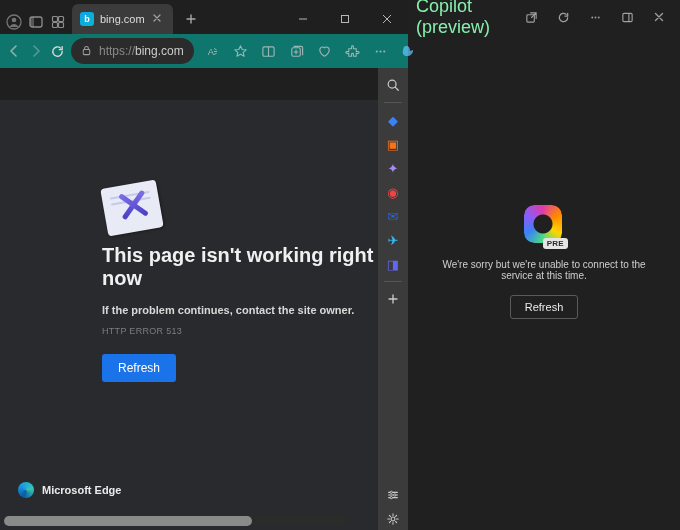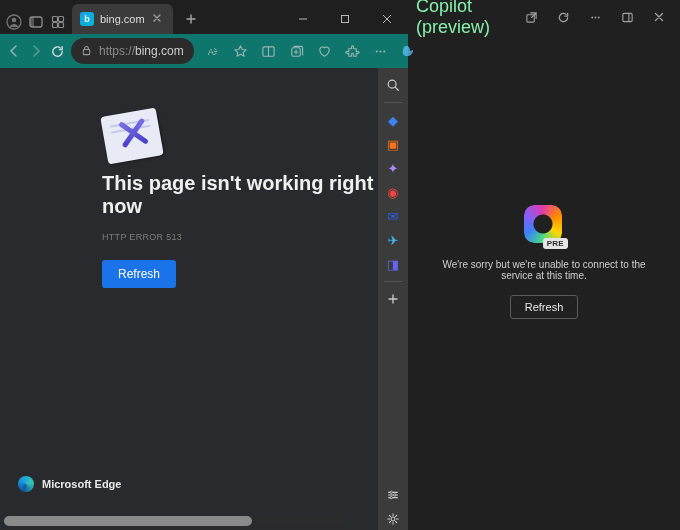--- a/index.html
+++ b/index.html
@@ -34,21 +34,21 @@
     flex:1; height:26px; background:#2b2b2b; border-radius:13px;
     display:flex; align-items:center; gap:6px; padding:0 10px; font-size:12px; color:#ccc;
   }
   .addr .lock { width:12px; height:12px; opacity:.8; }
   .addr .url { flex:1; white-space:nowrap; overflow:hidden; }
   .addr .url .muted { color:#8a8a8a; }
   .tb-right { display:flex; gap:2px; align-items:center; }
   .tb-icon { width:26px; height:26px; display:flex; align-items:center; justify-content:center; border-radius:4px; opacity:.75; cursor:pointer; }
   
   .content-row { flex:1; display:flex; overflow:hidden; }
-  .page { flex:1; background:#292a2d; position:relative; padding:44px 0 0 22px; overflow:hidden; }
+  .page { flex:1; background:#292a2d; position:relative; padding:84px 0 0 22px; overflow:hidden;margin-top:32px; }
   .err-illus { width:56px; height:48px; margin:0 0 12px 82px; position:relative; }
   .err-illus .sheet {
     position:absolute; inset:0; background:#e8eaf6; border-radius:4px;
     transform:rotate(-10deg); box-shadow:1px 1px 3px rgba(0,0,0,.4);
   }
   .err-illus .sheet::before, .err-illus .sheet::after {
     content:""; position:absolute; left:8px; right:8px; height:2px; background:#c5cae9; border-radius:1px;
   }
   .err-illus .sheet::before { top:10px; }
   .err-illus .sheet::after { top:16px; }
@@ -62,21 +62,21 @@
   }
   .err-illus .x::before { transform:rotate(45deg); }
   .err-illus .x::after { transform:rotate(-45deg); }
   .page h1 { font-size:20px; font-weight:600; color:#f0f0f0; margin:8px 0 14px 80px; }
   .page .sub { font-size:11px; font-weight:600; color:#d8d8d8; margin:0 0 10px 80px; }
   .page .code { font-size:9px; color:#7d7d7d; margin:0 0 18px 80px; letter-spacing:.3px; }
   .refresh-btn {
     margin-left:80px; background:#1a73e8; color:#fff; border:none;
     padding:7px 16px; font-size:12px; border-radius:3px; cursor:pointer;
   }
-  .edge-footer { position:absolute; left:18px; bottom:38px; display:flex; align-items:center; gap:8px; }
+  .edge-footer { position:absolute; left:18px; bottom:32px; display:flex; align-items:center; gap:8px; }
   .edge-logo { width:16px; height:16px; border-radius:50%; background:conic-gradient(from 200deg,#0c59a4,#1b9de2,#36c6b0,#0c59a4); }
   .edge-footer span { font-size:11px; font-weight:600; color:#eaeaea; }
   .hscroll { position:absolute; left:4px; right:30px; bottom:4px; height:10px; background:#2b2b2b; border-radius:5px; }
   .hscroll .thumb { position:absolute; left:0; top:0; bottom:0; width:72%; background:#8a8a8a; border-radius:5px; }
   
   .edge-sidebar { width:30px; background:#3b3b3b; display:flex; flex-direction:column; align-items:center; padding-top:6px; gap:2px; }
   .side-ic { width:22px; height:22px; display:flex; align-items:center; justify-content:center; border-radius:4px; cursor:pointer; font-size:13px; }
   .side-ic.spacer { flex:1; cursor:default; }
   .side-sep { width:18px; height:1px; background:#555; margin:4px 0; }
   
@@ -251,20 +251,21 @@
     </div>
   </div>
 
   <div class="content-row">
     <div class="page">
       <div class="err-illus">
         <div class="sheet"></div>
           <div class="x"></div>
       </div>
       <h1>This page isn't working right now</h1>
+      <div class="sub">If the problem continues, contact the site owner.</div>
       <div class="code">HTTP ERROR 513</div>
       <button class="refresh-btn">Refresh</button>
 
       <div class="edge-footer">
         <div class="edge-logo"></div>
         <span>Microsoft Edge</span>
       </div>
       <div class="hscroll">
           <div class="thumb"></div>
         </div>

